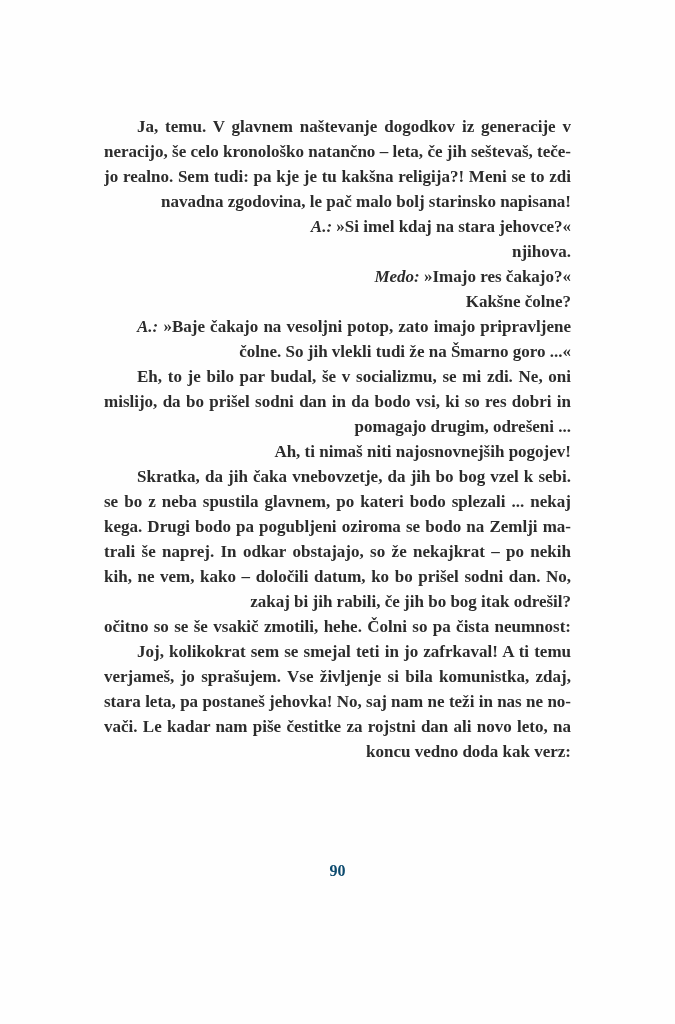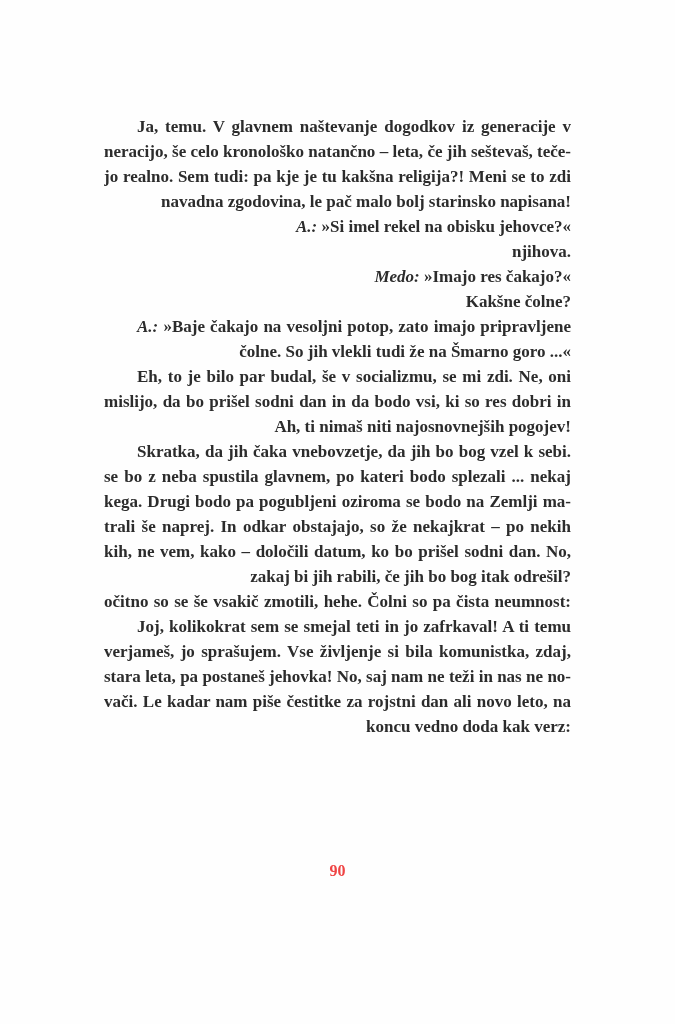--- a/index.html
+++ b/index.html
@@ -42,40 +42,41 @@
     font-style: italic;
   }
   .page-number {
     position: absolute;
     left: 104px;
     top: 858px;
     width: 467px;
     text-align: center;
     font-size: 16px;
     line-height: 25px;
-    color: #ef4444;
+    color: #0c4a6e;
   }
 </style>
 </head>
 <body>
 
 <div class="page">
   <div class="text-block">
       <div class="line indent just"><span>Ja, temu. V glavnem naštevanje dogodkov iz generacije v ge-</span></div>
       <div class="line just"><span>neracijo, še celo kronološko natančno – leta, če jih seštevaš, teče-</span></div>
       <div class="line just"><span>jo realno. Sem tudi: pa kje je tu kakšna religija?! Meni se to zdi</span></div>
       <div class="line"><span>navadna zgodovina, le pač malo bolj starinsko napisana!</span></div>
-      <div class="line indent"><em>A.:</em><span> »Si imel rekel na obisku jehovce?«</span></div>
+      <div class="line indent"><em>A.:</em><span> »Si imel kdaj na stara jehovce?«</span></div>
       <div class="line"><span>njihova.</span></div>
       <div class="line indent"><em>Medo:</em><span> »Imajo res čakajo?«</span></div>
       <div class="line indent"><span>Kakšne čolne?</span></div>
       <div class="line indent just"><em>A.:</em><span> »Baje čakajo na vesoljni potop, zato imajo pripravljene</span></div>
       <div class="line"><span>čolne. So jih vlekli tudi že na Šmarno goro ...«</span></div>
       <div class="line indent just"><span>Eh, to je bilo par budal, še v socializmu, se mi zdi. Ne, oni</span></div>
       <div class="line just"><span>mislijo, da bo prišel sodni dan in da bodo vsi, ki so res dobri in</span></div>
+      <div class="line"><span>pomagajo drugim, odrešeni ...</span></div>
       <div class="line indent"><span>Ah, ti nimaš niti najosnovnejših pogojev!</span></div>
       <div class="line indent just"><span>Skratka, da jih čaka vnebovzetje, da jih bo bog vzel k sebi. Da</span></div>
       <div class="line just"><span>se bo z neba spustila glavnem, po kateri bodo splezali ... nekaj ta-</span></div>
       <div class="line just"><span>kega. Drugi bodo pa pogubljeni oziroma se bodo na Zemlji ma-</span></div>
       <div class="line just"><span>trali še naprej. In odkar obstajajo, so že nekajkrat – po nekih zna-</span></div>
       <div class="line just"><span>kih, ne vem, kako – določili datum, ko bo prišel sodni dan. No,</span></div>
       <div class="line"><span>zakaj bi jih rabili, če jih bo bog itak odrešil?</span></div>
       <div class="line just"><span>očitno so se še vsakič zmotili, hehe. Čolni so pa čista neumnost:</span></div>
       <div class="line indent just"><span>Joj, kolikokrat sem se smejal teti in jo zafrkaval! A ti temu res</span></div>
       <div class="line just"><span>verjameš, jo sprašujem. Vse življenje si bila komunistka, zdaj, na</span></div>

